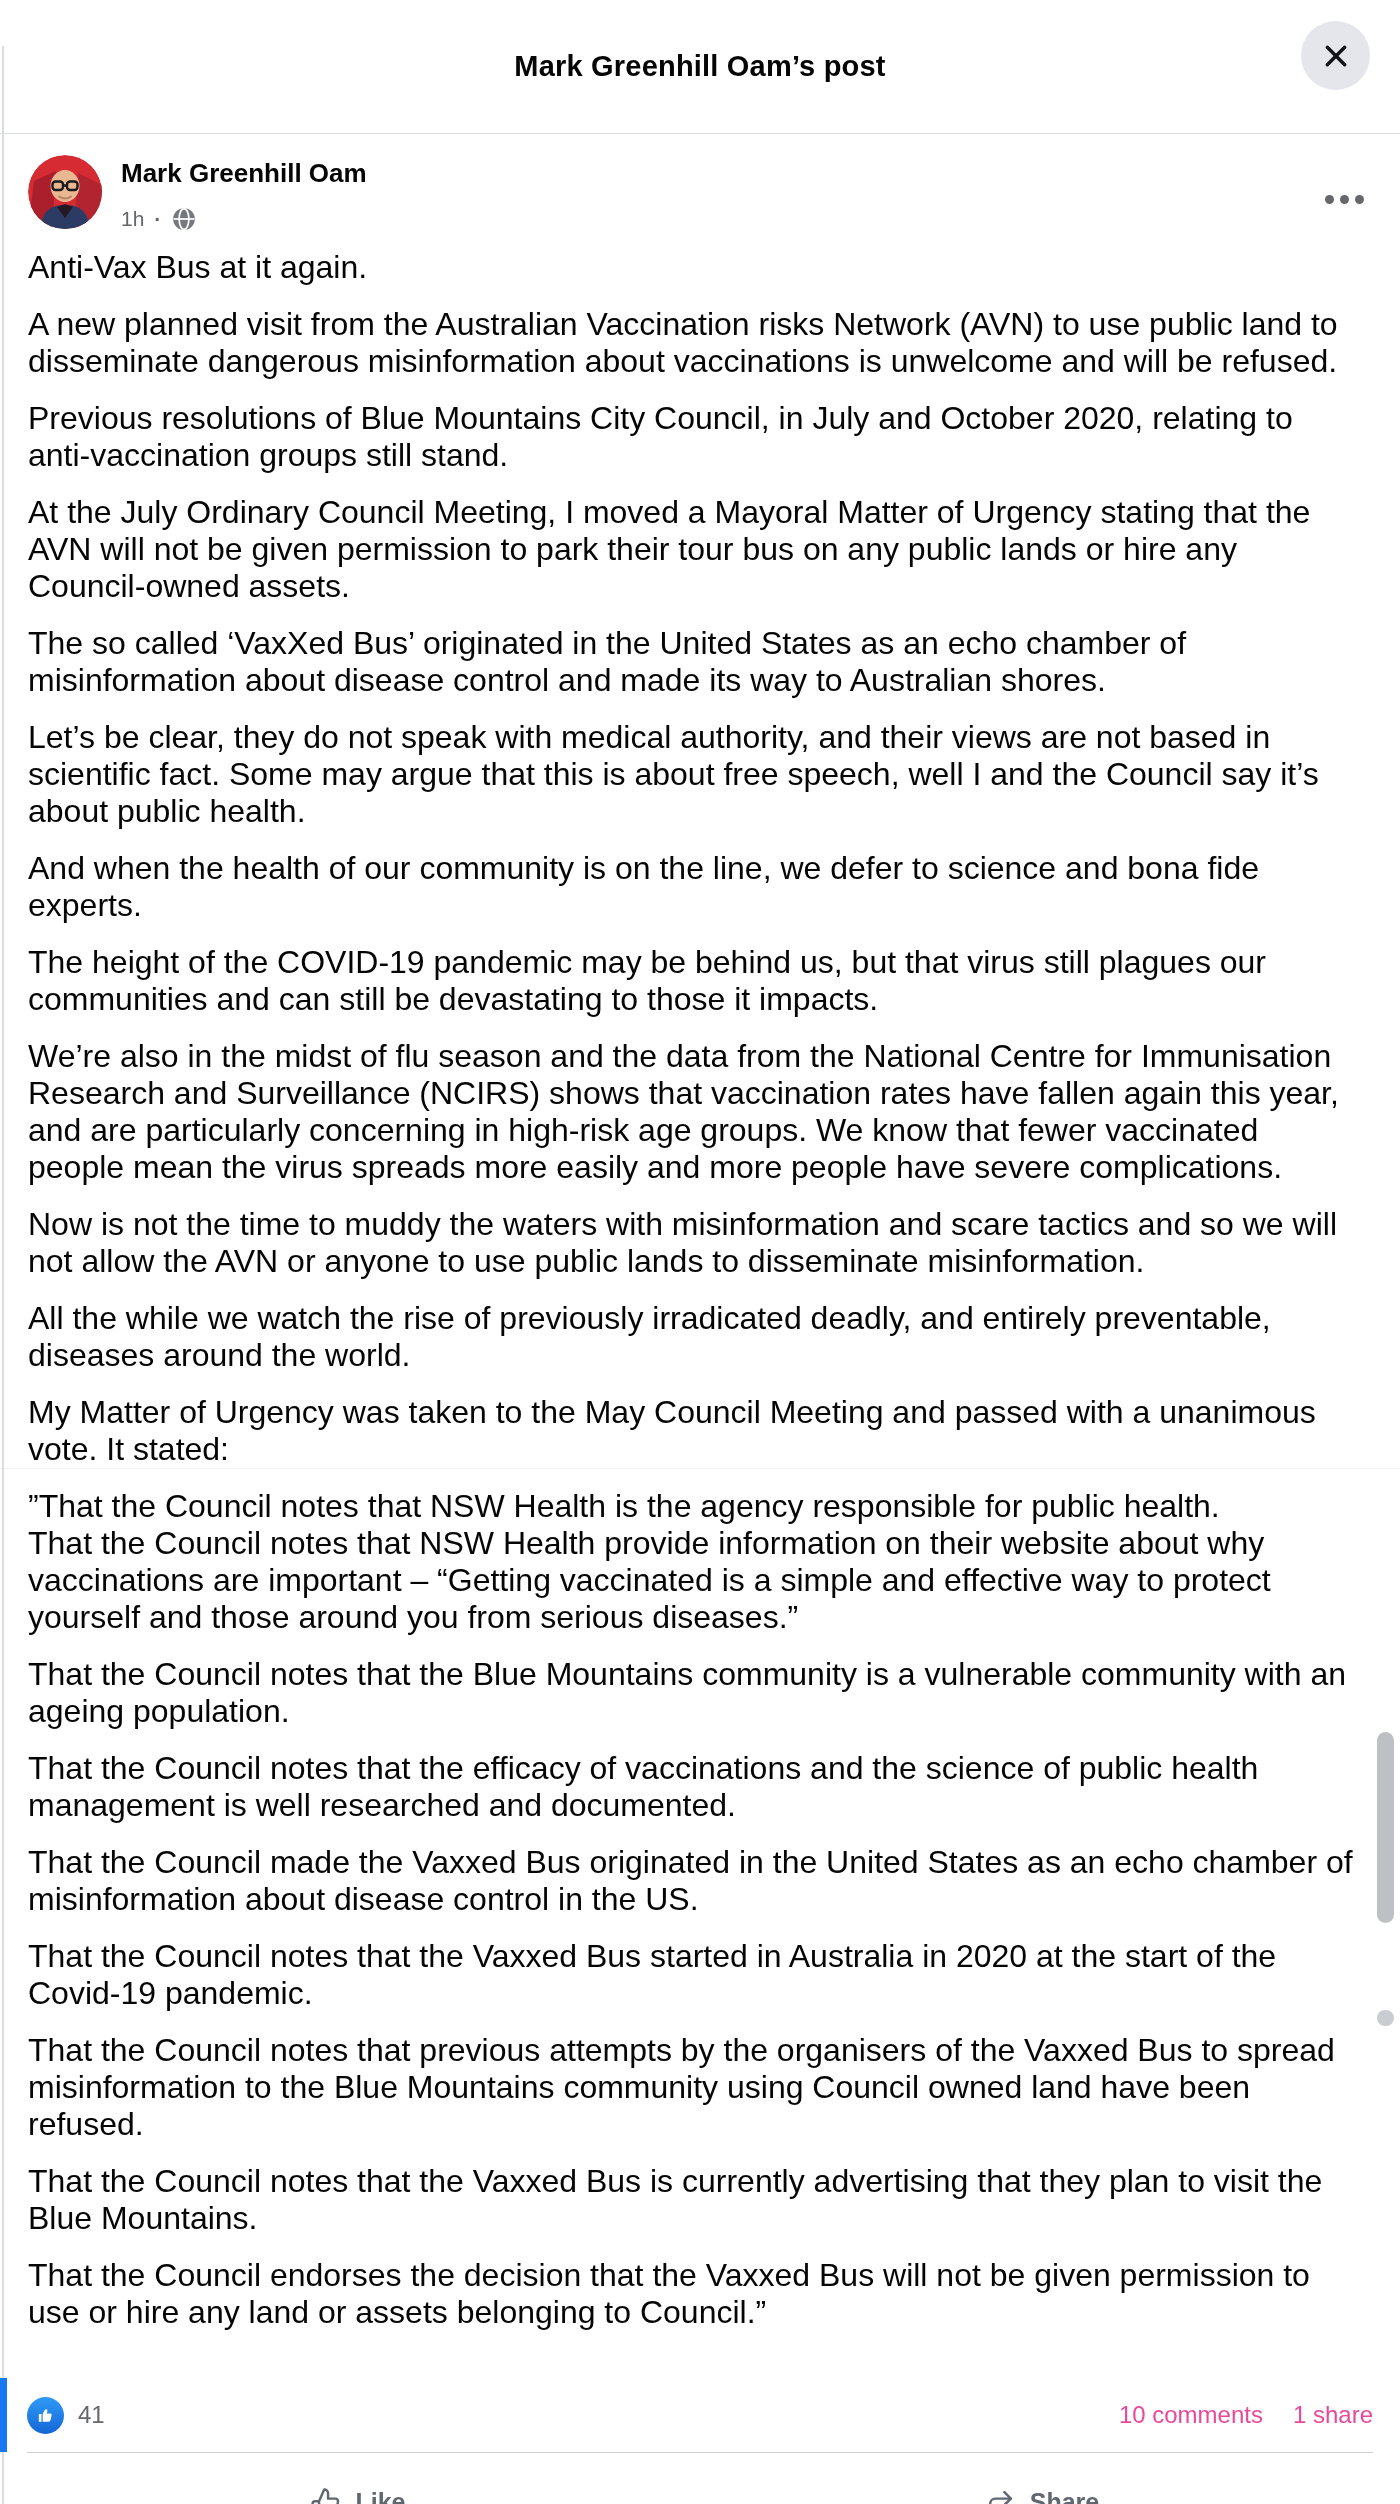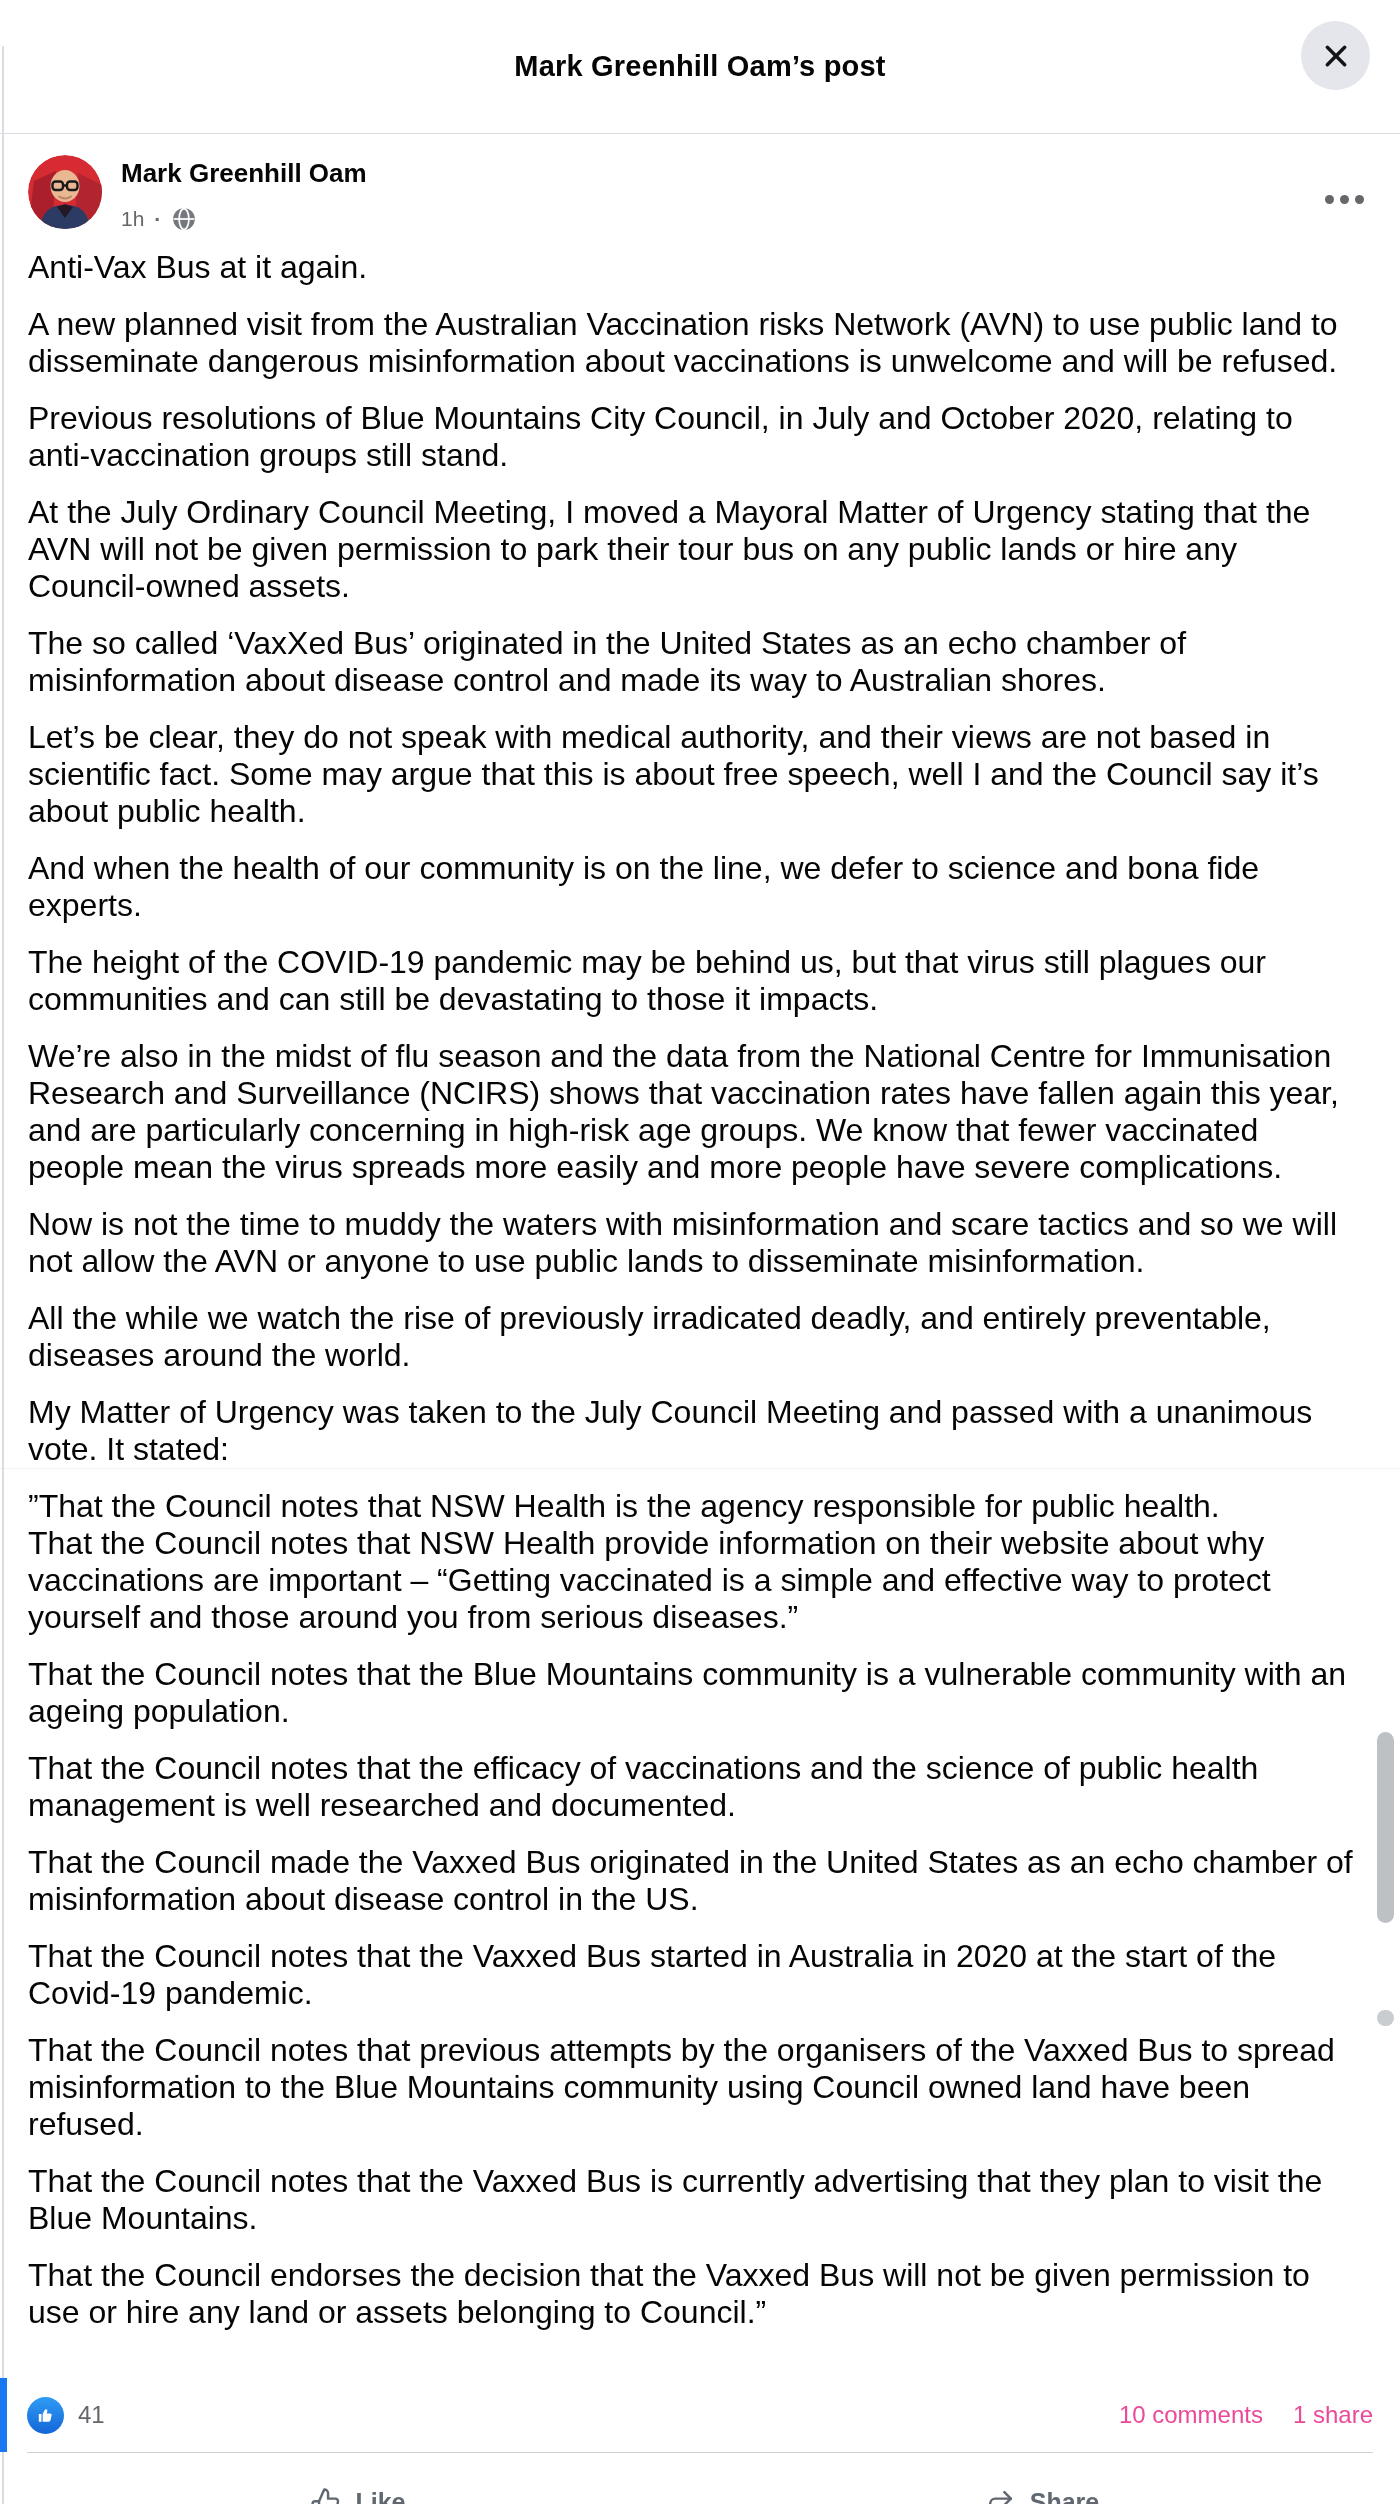--- a/index.html
+++ b/index.html
@@ -133,21 +133,21 @@
       <p>And when the health of our community is on the line, we defer to science and bona fide experts.</p>
 
       <p>The height of the COVID-19 pandemic may be behind us, but that virus still plagues our communities and can still be devastating to those it impacts.</p>
 
       <p>We’re also in the midst of flu season and the data from the National Centre for Immunisation Research and Surveillance (NCIRS) shows that vaccination rates have fallen again this year, and are particularly concerning in high-risk age groups. We know that fewer vaccinated people mean the virus spreads more easily and more people have severe complications.</p>
 
       <p>Now is not the time to muddy the waters with misinformation and scare tactics and so we will not allow the AVN or anyone to use public lands to disseminate misinformation.</p>
 
       <p>All the while we watch the rise of previously irradicated deadly, and entirely preventable, diseases around the world.</p>
 
-      <p>My Matter of Urgency was taken to the July Council Meeting and passed with a unanimous vote. It stated:</p>
+      <p>My Matter of Urgency was taken to the May Council Meeting and passed with a unanimous vote. It stated:</p>
 
       <p>”That the Council notes that NSW Health is the agency responsible for public health.<br>That the Council notes that NSW Health provide information on their website about why vaccinations are important – “Getting vaccinated is a simple and effective way to protect yourself and those around you from serious diseases.”</p>
 
       <p>That the Council notes that the Blue Mountains community is a vulnerable community with an ageing population.</p>
 
       <p>That the Council notes that the efficacy of vaccinations and the science of public health management is well researched and documented.</p>
 
       <p>That the Council made the Vaxxed Bus originated in the United States as an echo chamber of misinformation about disease control in the US.</p>
 
       <p>That the Council notes that the Vaxxed Bus started in Australia in 2020 at the start of the Covid-19 pandemic.</p>

